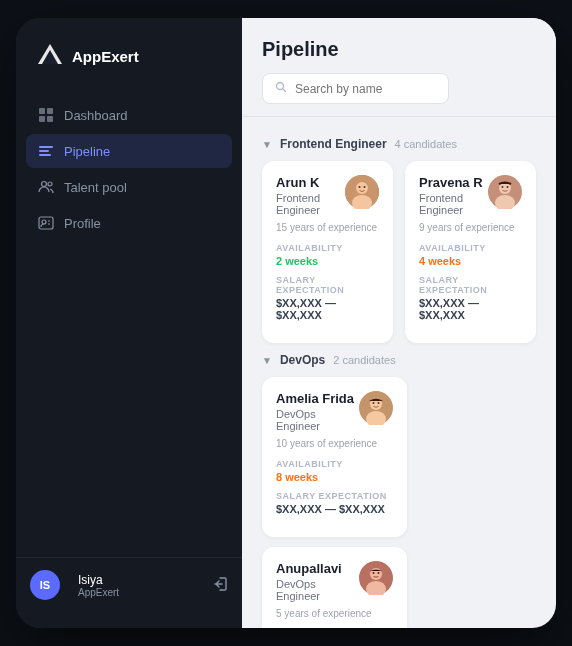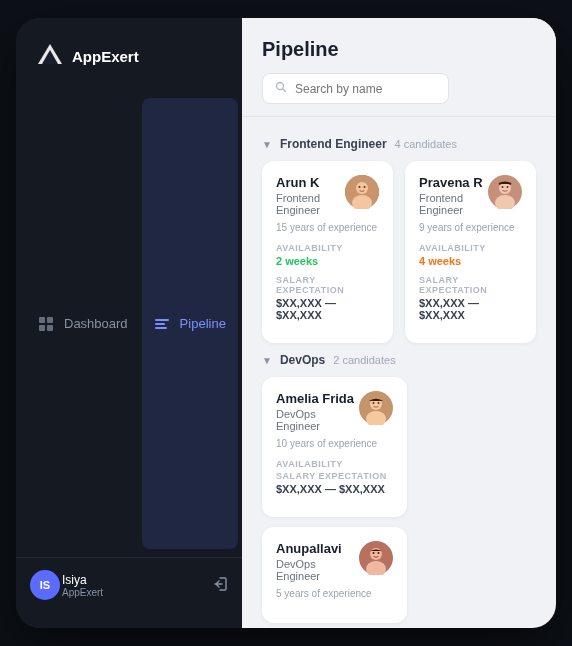--- a/index.html
+++ b/index.html
@@ -48,21 +48,21 @@
 
     .logo-text {
       color: #ffffff;
       font-size: 15px;
       font-weight: 700;
     }
 
     .sidebar-nav {
       flex: 1;
       display: flex;
-      flex-direction: row;
+      flex-direction: column;
       gap: 2px;
       padding: 0 10px;
     }
 
     .nav-item {
       display: flex;
       align-items: center;
       gap: 10px;
       padding: 9px 12px;
       border-radius: 8px;
@@ -83,21 +83,21 @@
       height: 16px;
       flex-shrink: 0;
     }
 
     .sidebar-bottom {
       padding: 12px 14px;
       border-top: 1px solid rgba(255,255,255,0.07);
       margin-top: 8px;
       display: flex;
       align-items: center;
-      gap: 2px;
+      gap: 18px;
     }
 
     .user-avatar {
       width: 30px;
       height: 30px;
       background: #5b6bff;
       border-radius: 50%;
       display: flex;
       align-items: center;
       justify-content: center;
@@ -499,20 +499,21 @@
                 <ellipse cx="17" cy="28" rx="10" ry="8" fill="#f5c8a0"></ellipse>
                 <circle cx="14.5" cy="12" r="1" fill="#5a3010"></circle>
                 <circle cx="19.5" cy="12" r="1" fill="#5a3010"></circle>
                 <path d="M14.5 15.5 Q17 17 19.5 15.5" stroke="#8a5020" stroke-width="0.8" fill="none"></path>
                 <path d="M10 10 Q17 5 24 10" fill="#3a1a00"></path>
               </svg>
             </div>
           </div>
           <div class="candidate-exp">10 years of experience</div>
           <div class="field-label">AVAILABILITY</div>
+          <div class="field-value availability-orange">8 weeks</div>
           <div class="field-label">SALARY EXPECTATION</div>
           <div class="field-value salary">$XX,XXX — $XX,XXX</div>
         </div>
         <div style="flex:1"></div>
       </div>
 
       <div class="cards-row">
         <div class="candidate-card">
           <div class="card-header">
             <div>

